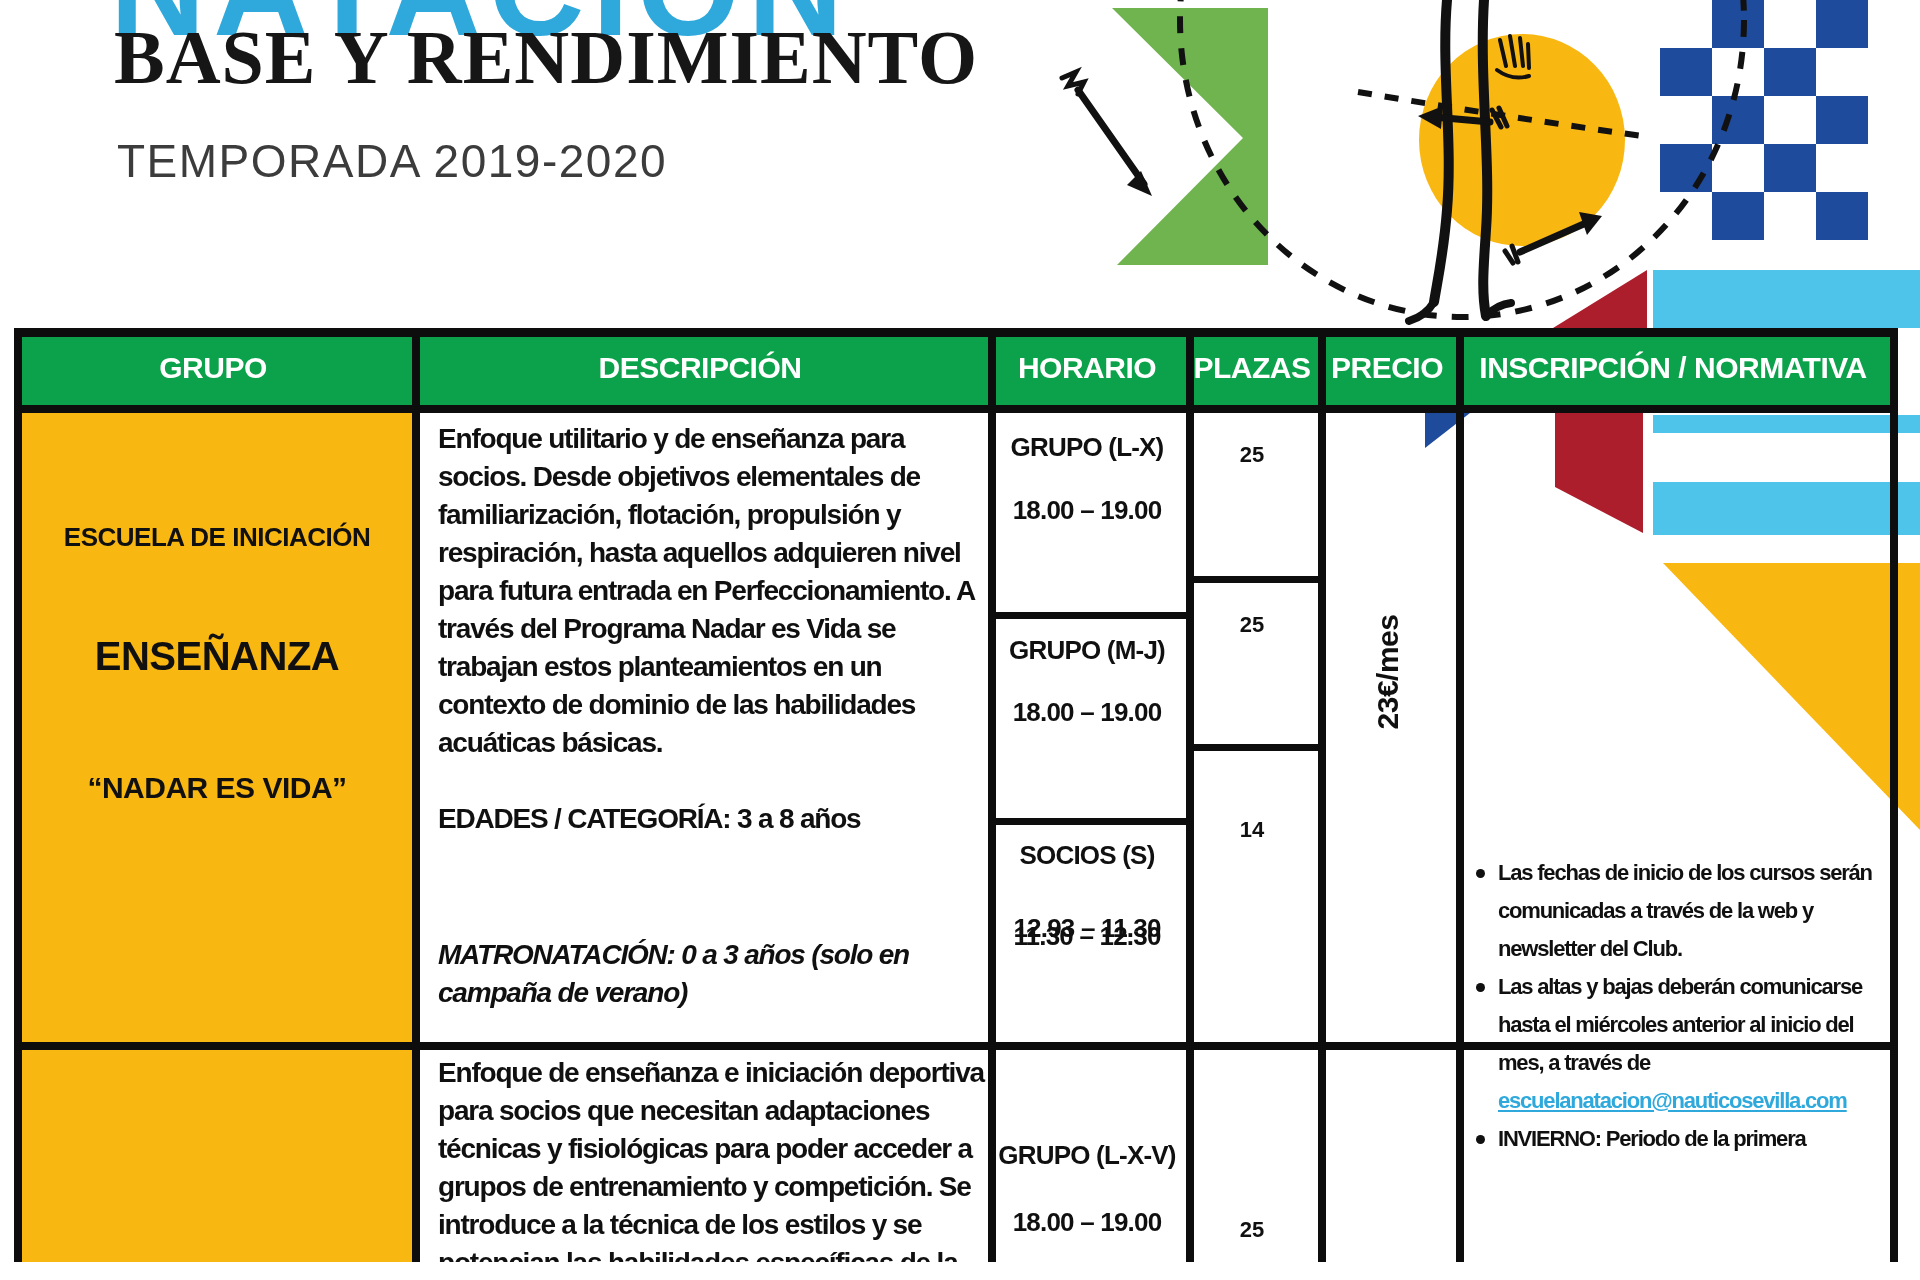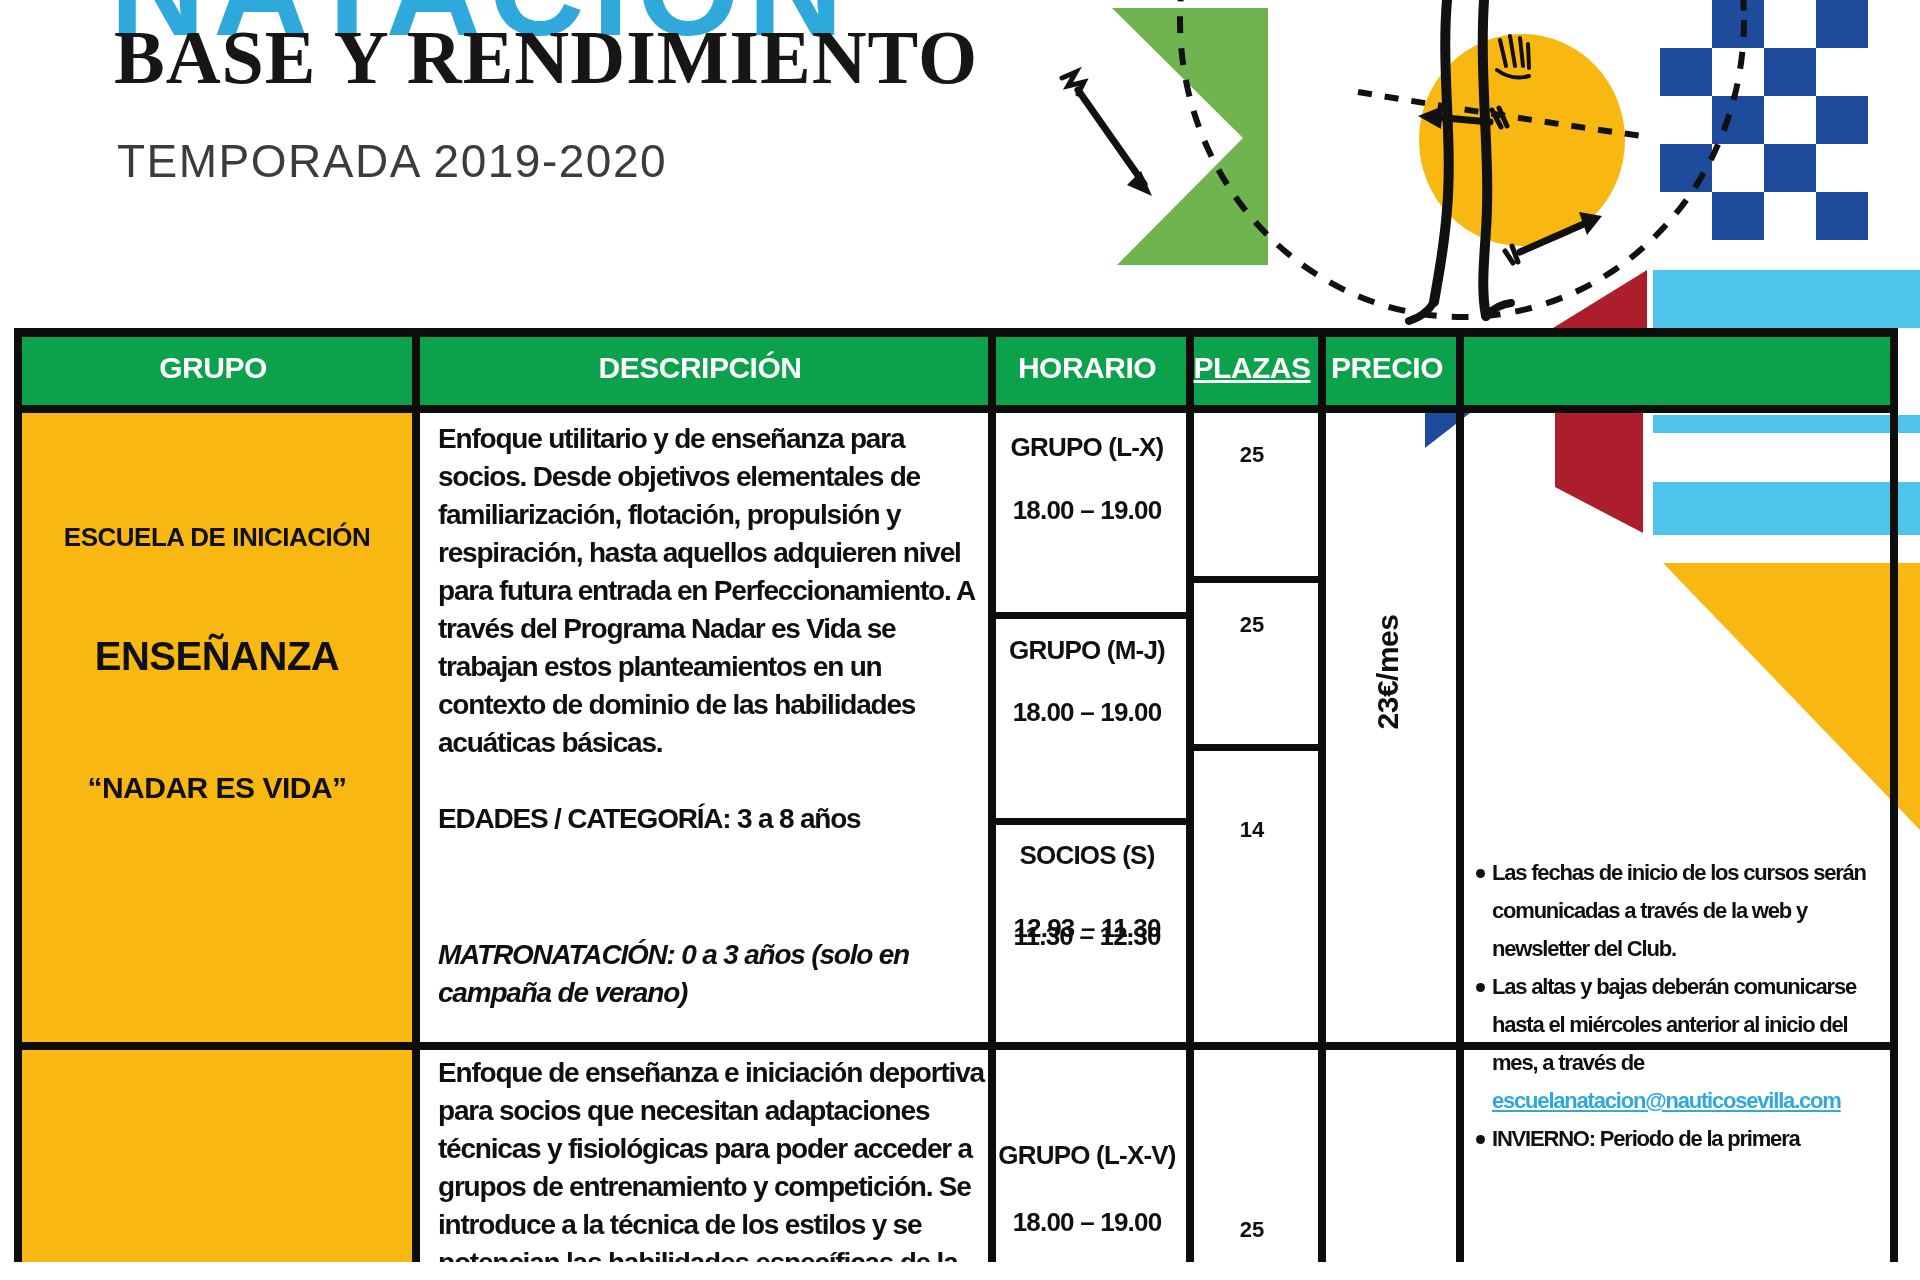--- a/index.html
+++ b/index.html
@@ -39,21 +39,21 @@
   #d1-para{left:438px;top:420px;}
   #d1-edades{left:438px;top:800px;white-space:nowrap;}
   #d1-matrona{left:438px;top:936px;font-style:italic;}
   #d2-para{left:438px;top:1054px;}
   .hor{left:1087px;font-size:26px;letter-spacing:-0.8px;}
   .plz{left:1252px;font-size:22px;}
   #precio-val{left:1388px;top:672px;font-size:30px;letter-spacing:-0.5px;
               transform:translate(-50%,-50%) rotate(-90deg);}
   
   #bullets{left:1470px;top:854px;width:424px;}
-  .bullet{display:flex;gap:7px;}
+  .bullet{display:flex;gap:13px;}
   .dot{width:9px;height:9px;border-radius:50%;background:#101010;margin-top:15px;flex:0 0 9px;margin-left:6px;}
   .btext{flex:1;font-size:22px;line-height:38px;letter-spacing:-1.2px;font-weight:bold;color:#101010;}
   .blink{color:#2fa9dc;text-decoration:underline;cursor:pointer;overflow-wrap:anywhere;}
   svg{display:block;}
 </style>
 </head>
 <body>
 
 <div id="stage">
 
@@ -122,22 +122,23 @@
   <div class="abs bline vline" id="v6"></div>
   <div class="abs bline vline" id="v7"></div>
   <div class="abs bline" id="hsub1"></div>
   <div class="abs bline" id="hsub2"></div>
   <div class="abs bline" id="psub1"></div>
   <div class="abs bline" id="psub2"></div>
 
   <div class="abs ctr hlabel" style="left:213px;">GRUPO</div>
   <div class="abs ctr hlabel" style="left:700px;">DESCRIPCIÓN</div>
   <div class="abs ctr hlabel" style="left:1087px;">HORARIO</div>
-  <div class="abs ctr hlabel" style="left:1252px;text-decoration:underline;">PLAZAS</div>
+  <div class="abs ctr hlabel" style="left:1252px;">PLAZAS</div>
   <div class="abs ctr hlabel" style="left:1387px;">PRECIO</div>
+  <div class="abs ctr hlabel" style="left:1673px;">INSCRIPCIÓN / NORMATIVA</div>
 
   <div class="abs ctr bold grp" id="g-line1">ESCUELA DE INICIACIÓN</div>
   <div class="abs ctr bold grp" id="g-line2">ENSEÑANZA</div>
   <div class="abs ctr bold grp" id="g-line3">“NADAR ES VIDA”</div>
 
   <div class="abs para" id="d1-para">Enfoque utilitario y de enseñanza para socios. Desde objetivos elementales de familiarización, flotación, propulsión y respiración, hasta aquellos adquieren nivel para futura entrada en Perfeccionamiento. A través del Programa Nadar es Vida se trabajan estos planteamientos en un contexto de dominio de las habilidades acuáticas básicas.</div>
   <div class="abs para" id="d1-edades">EDADES / CATEGORÍA: 3 a 8 años</div>
   <div class="abs para" id="d1-matrona">MATRONATACIÓN: 0 a 3 años (solo en campaña de verano)</div>
 
   <div class="abs ctr bold hor" style="top:447px;">GRUPO (L-X)</div>

